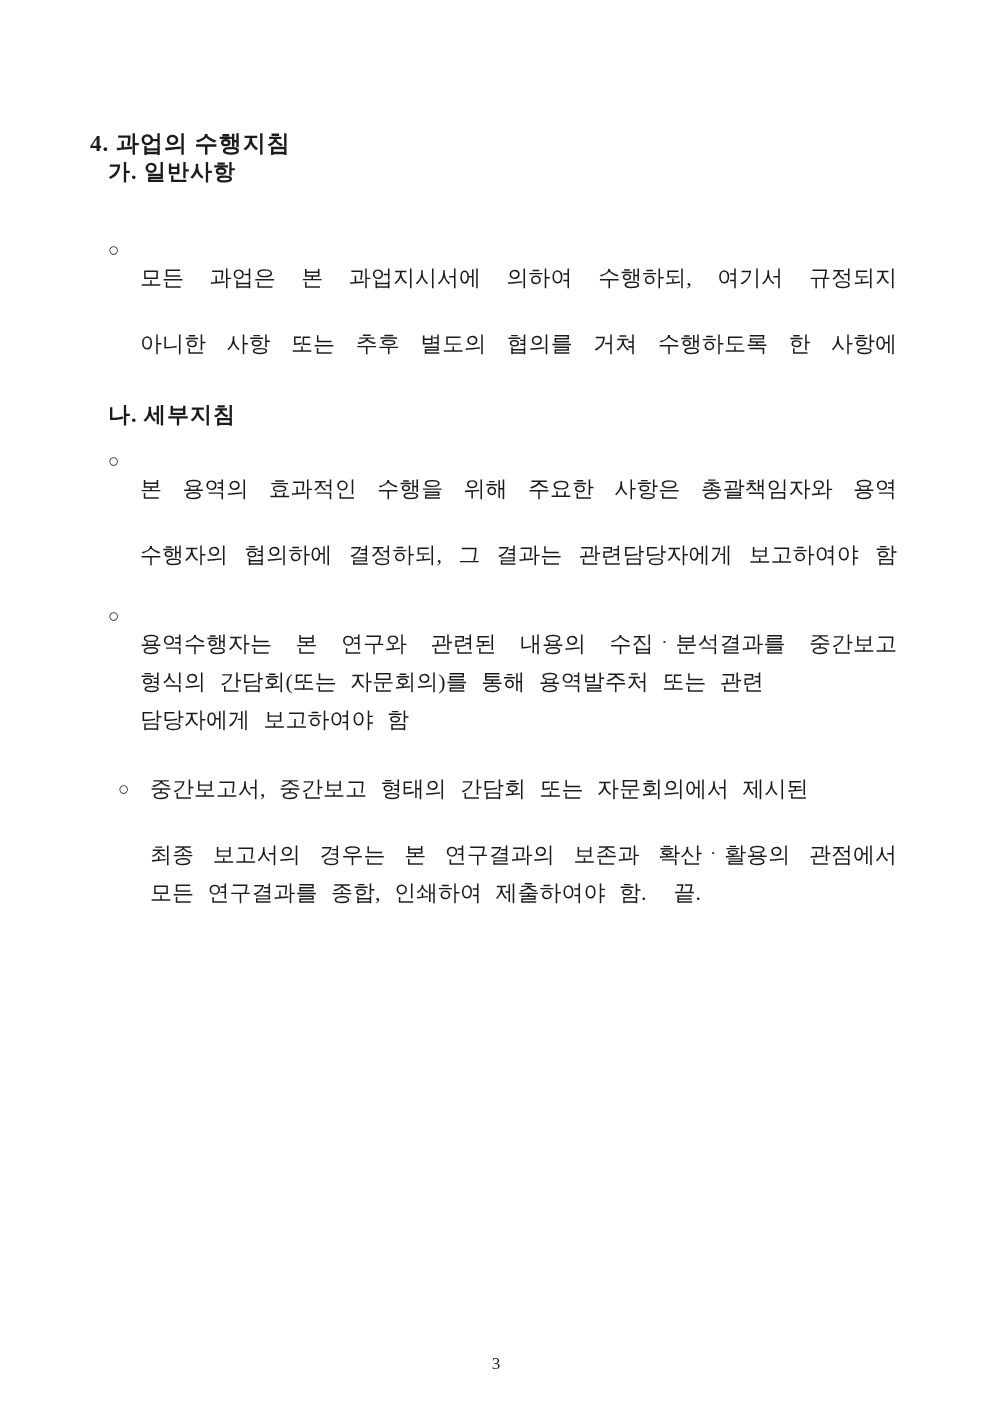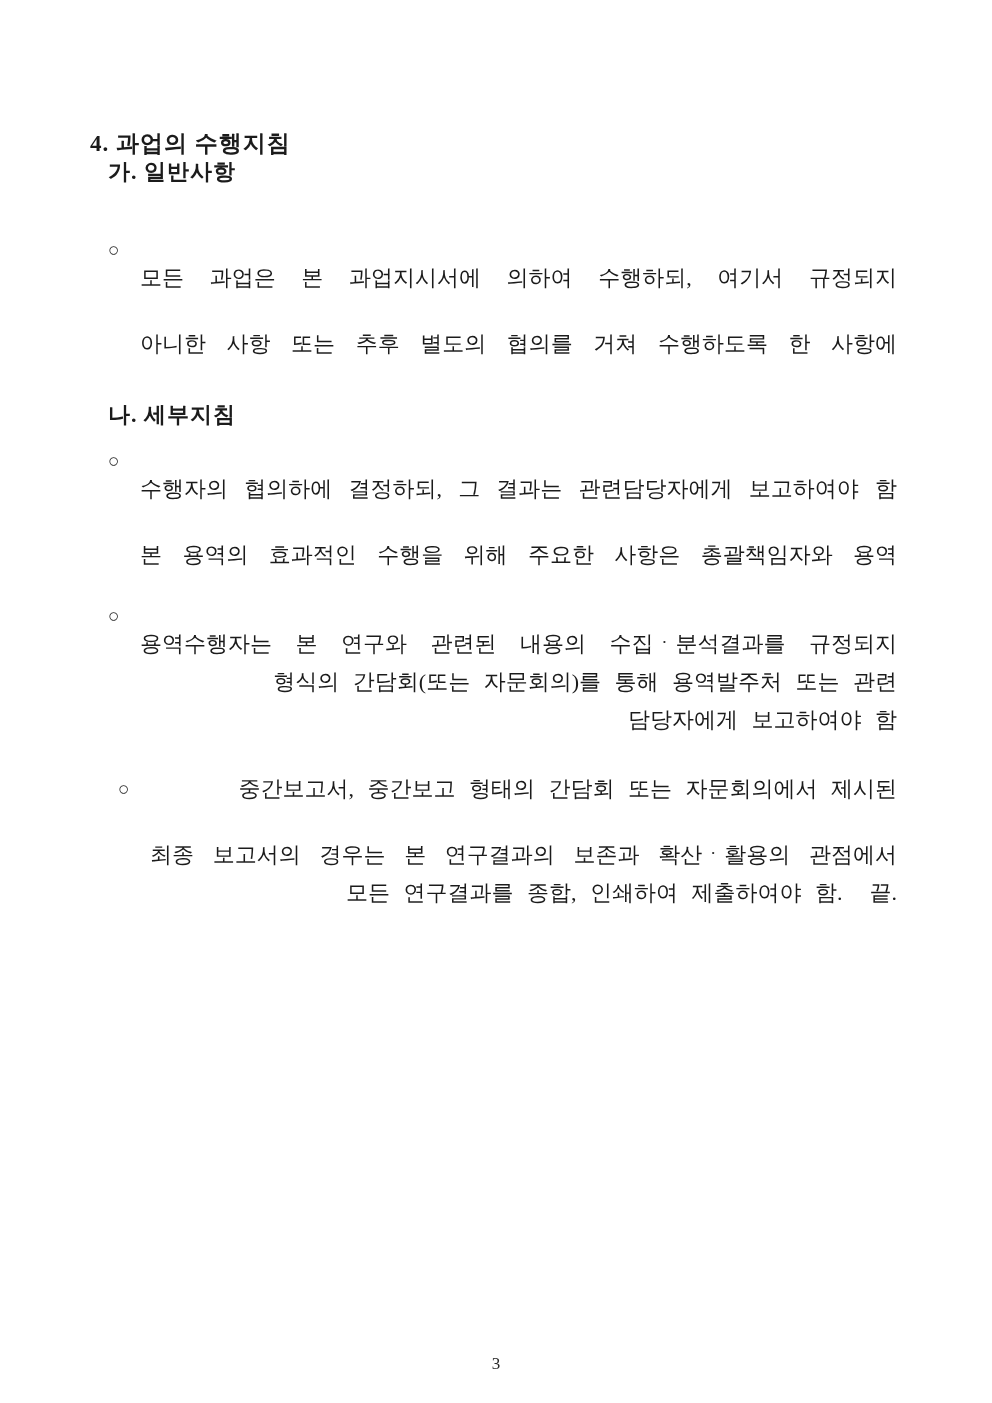--- a/index.html
+++ b/index.html
@@ -60,21 +60,20 @@
     white-space: pre-wrap;
   }
   .line.just {
     text-align: justify;
     text-align-last: justify;
     white-space: normal;
     margin-top: 28px;
   }
   .line.wide {
     word-spacing: 8px;
-    text-align: right;
   }
   .page-number {
     position: absolute;
     left: 0;
     right: 0;
     bottom: 29px;
     text-align: center;
     font-size: 17px;
     color: #2a2a2a;
   }
@@ -95,29 +94,29 @@
         <div class="line just">모든 과업은 본 과업지시서에 의하여 수행하되, 여기서 규정되지</div>
         <div class="line just">아니한 사항 또는 추후 별도의 협의를 거쳐 수행하도록 한 사항에</div>
       </div>
     </div>
 
     <div class="h2 h2b">나. 세부지침</div>
 
     <div class="para p2">
       <span class="bullet">○</span>
       <div class="lines">
+        <div class="line just">본 용역의 효과적인 수행을 위해 주요한 사항은 총괄책임자와 용역</div>
         <div class="line just">수행자의 협의하에 결정하되, 그 결과는 관련담당자에게 보고하여야 함</div>
-        <div class="line just">본 용역의 효과적인 수행을 위해 주요한 사항은 총괄책임자와 용역</div>
       </div>
     </div>
 
     <div class="para p3">
       <span class="bullet">○</span>
       <div class="lines">
-        <div class="line just">용역수행자는 본 연구와 관련된 내용의 수집ㆍ분석결과를 규정되지</div>
+        <div class="line just">용역수행자는 본 연구와 관련된 내용의 수집ㆍ분석결과를 중간보고</div>
         <div class="line wide">형식의 간담회(또는 자문회의)를 통해 용역발주처 또는 관련</div>
         <div class="line wide">담당자에게 보고하여야 함</div>
       </div>
     </div>
 
 
     <div class="para p4">
       <span class="bullet">○</span>
       <div class="lines">
         <div class="line wide">중간보고서, 중간보고 형태의 간담회 또는 자문회의에서 제시된</div>

